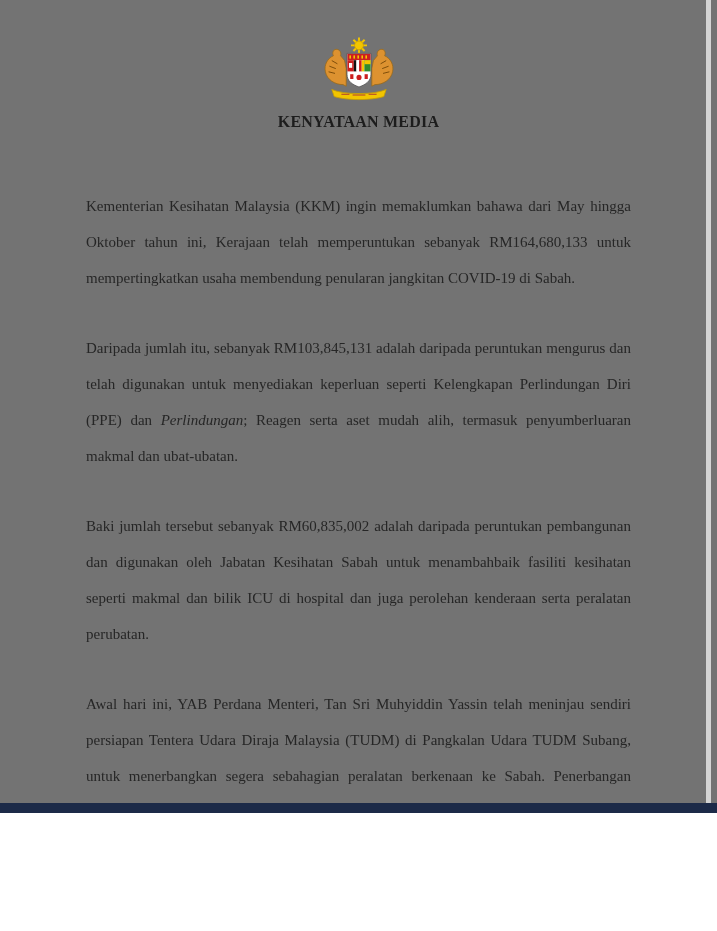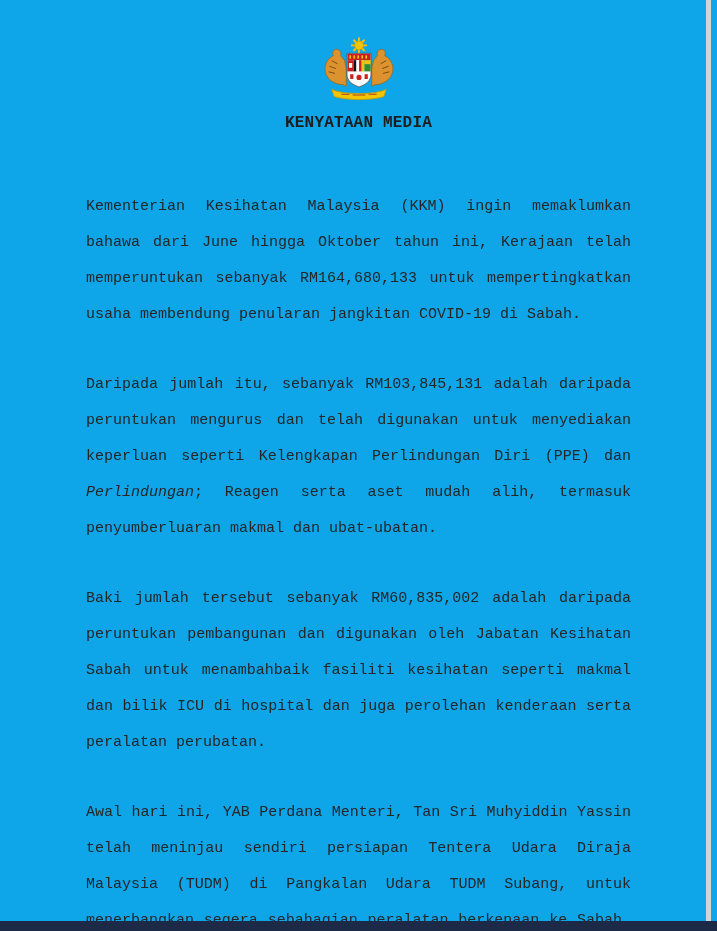--- a/index.html
+++ b/index.html
@@ -3,24 +3,24 @@
 <meta charset="utf-8">
 <style>
   html, body {
     margin: 0;
     padding: 0;
     background: #ffffff;
   }
   .page {
     position: relative;
     width: 717px;
-    height: 931px;
-    background: #0ea5e9;
+    height: 813px;
+    background: #737373;
     overflow: hidden;
-    font-family: Liberation Mono, monospace;
+    font-family: Liberation Serif, serif;
     color: var(--text, #262626);
   }
   .masthead {
     padding-top: 36px;
     text-align: center;
   }
   .emblem {
     display: inline-block;
     line-height: 0;
   }
@@ -113,21 +113,21 @@
           <path d="M38,72 h10 M52,73 h16 M72,72 h10" stroke="#b03a2e" stroke-width="1.4" fill="none"></path>
         </g>
       </svg>
     </div>
     <h1 class="doc-title">
       <span>KENYATAAN MEDIA</span>
     </h1>
   </div>
 
   <div class="content">
-    <p>Kementerian Kesihatan Malaysia (KKM) ingin memaklumkan bahawa dari June hingga Oktober tahun ini, Kerajaan telah memperuntukan sebanyak RM164,680,133 untuk mempertingkatkan usaha membendung penularan jangkitan COVID-19 di Sabah.</p>
+    <p>Kementerian Kesihatan Malaysia (KKM) ingin memaklumkan bahawa dari May hingga Oktober tahun ini, Kerajaan telah memperuntukan sebanyak RM164,680,133 untuk mempertingkatkan usaha membendung penularan jangkitan COVID-19 di Sabah.</p>
     <p><span>Daripada jumlah itu, sebanyak RM103,845,131 adalah daripada peruntukan mengurus dan telah digunakan untuk menyediakan keperluan seperti Kelengkapan Perlindungan Diri (PPE) dan </span><em>Perlindungan</em><span>; Reagen serta aset mudah alih, termasuk penyumberluaran makmal dan ubat-ubatan.</span></p>
     <p>Baki jumlah tersebut sebanyak RM60,835,002 adalah daripada peruntukan pembangunan dan digunakan oleh Jabatan Kesihatan Sabah untuk menambahbaik fasiliti kesihatan seperti makmal dan bilik ICU di hospital dan juga perolehan kenderaan serta peralatan perubatan.</p>
     <p>Awal hari ini, YAB Perdana Menteri, Tan Sri Muhyiddin Yassin telah meninjau sendiri persiapan Tentera Udara Diraja Malaysia (TUDM) di Pangkalan Udara TUDM Subang, untuk menerbangkan segera sebahagian peralatan berkenaan ke Sabah. Penerbangan pesawat TUDM pagi tadi turut membawa peralatan yang disumbangkan oleh pelbagai pihak termasuk NGO dan swasta.</p>
   </div>
 
   <div class="scrollbar-track"></div>
   <div class="bottom-bar"></div>
 
 </div>
 

